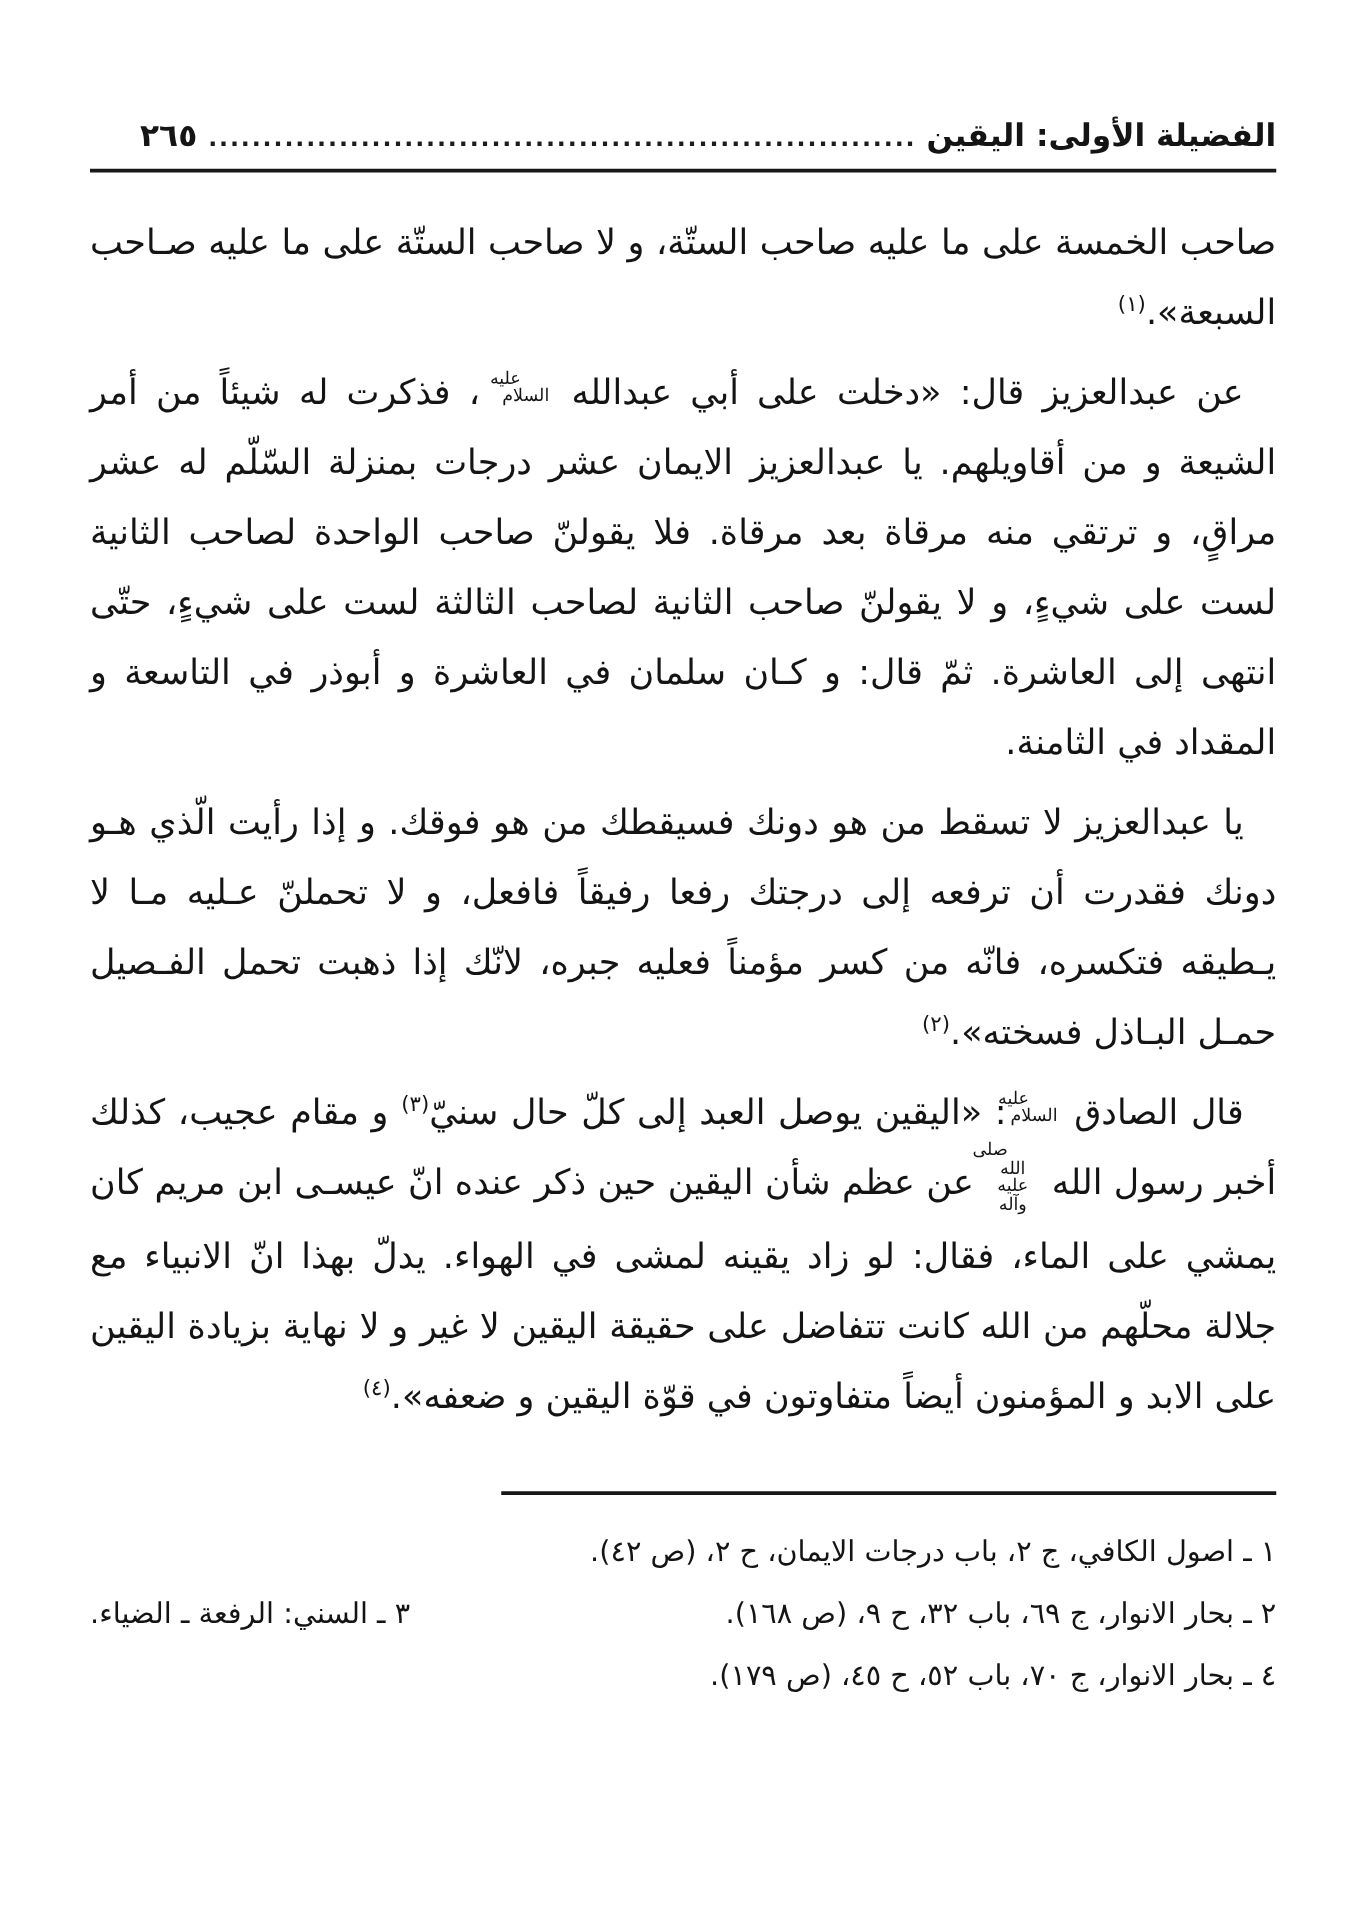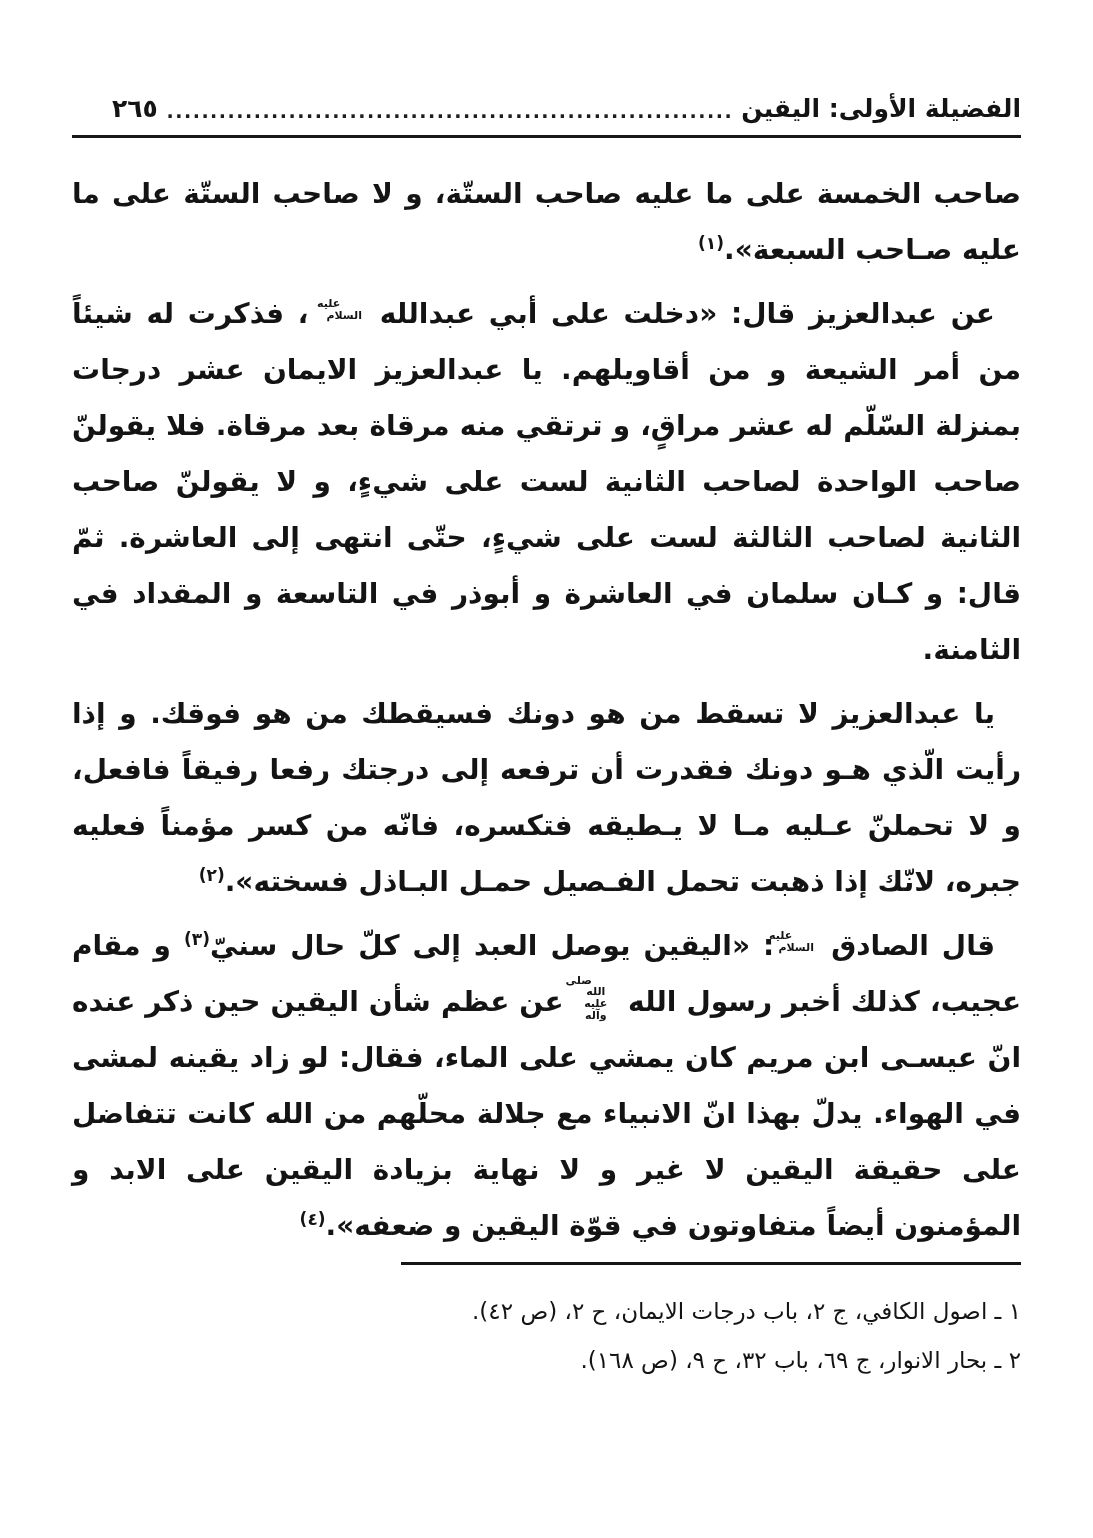--- a/index.html
+++ b/index.html
@@ -46,32 +46,32 @@
   .header-rule {
     border-top: 3px solid #181818;
     margin-top: 12px;
   }
   
   .body-text {
     margin-top: 28px;
     font-size: 28px;
     line-height: 2.0;
     text-align: justify;
-    font-weight: 700;
+    font-weight: 400;
   }
   .body-text p { margin: 0 0 8px 0; }
   .body-text p.indent { text-indent: 26px; }
   sup.fnref {
     font-size: 17px;
     line-height: 0;
     vertical-align: super;
   }
   .honorific {
     display: inline-block;
-    font-size: 11px;
+    font-size: 14px;
     line-height: 1.05;
     max-width: 44px;
     text-align: center;
     vertical-align: middle;
     transform: translateY(-5px);
     white-space: normal;
   }
   
   .footnotes {
     margin-top: auto;
@@ -115,17 +115,21 @@
 
   <section class="footnotes">
     <div class="fn-rule"></div>
     <div>
 
     <div class="footnote-row">
           <div class="fn-right">١ ـ اصول الكافي، ج ٢، باب درجات الايمان، ح ٢، (ص ٤٢).</div>
         </div>
         <div class="footnote-row">
           <div class="fn-right">٢ ـ بحار الانوار، ج ٦٩، باب ٣٢، ح ٩، (ص ١٦٨).</div>
+          <div class="fn-left">٣ ـ السني: الرفعة ـ الضياء.</div>
+        </div>
+        <div class="footnote-row">
+          <div class="fn-right">٤ ـ بحار الانوار، ج ٧٠، باب ٥٢، ح ٤٥، (ص ١٧٩).</div>
         </div>
       </div>
   </section>
 
 </div>
 
 </body></html>

